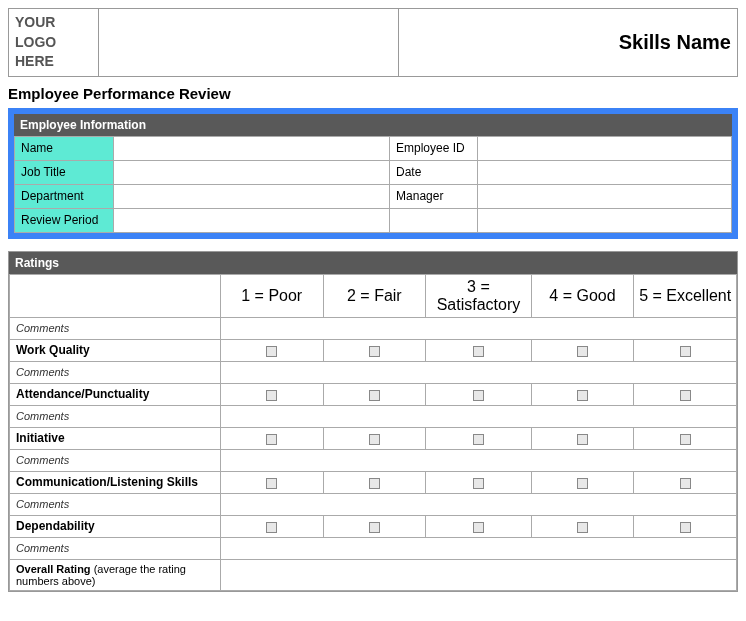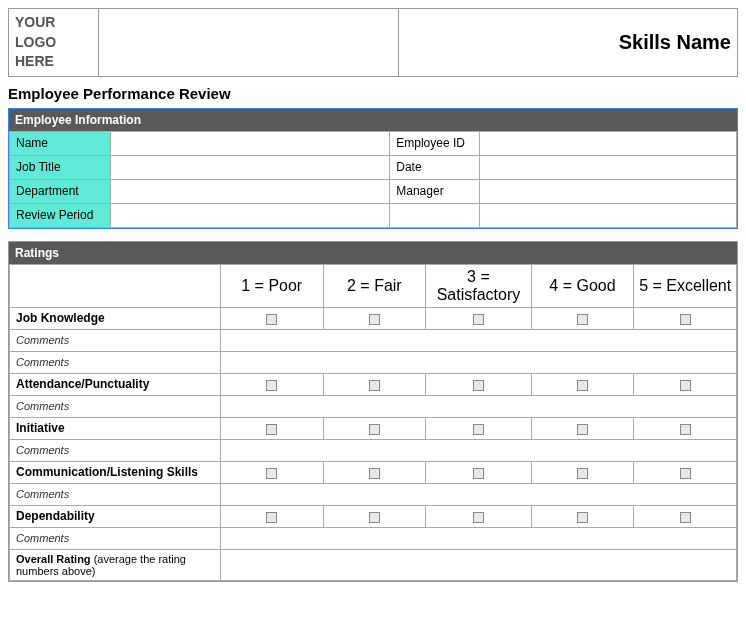--- a/index.html
+++ b/index.html
@@ -142,21 +142,21 @@
       height: 11px;
       border: 1px solid #888;
       background: #e8e8e8;
       vertical-align: middle;
     }
     .overall-label {
       font-size: 11px;
     }
 
     .section-block {
-      border: 1px solid #3b82f6;
+      border: 6px solid #3b82f6;
     }
   </style>
 </head>
 <body>
 
 <table class="header-table">
   <tbody>
       <tr>
     <td class="logo-cell">
       <span style="white-space:pre-line;">YOUR LOGO
@@ -209,33 +209,33 @@
     <tbody>
         <tr class="header-row">
       <th class="col-label"></th>
       <th class="col-rating">1 = Poor</th>
       <th class="col-rating">2 = Fair</th>
       <th class="col-rating">3 = Satisfactory</th>
       <th class="col-rating">4 = Good</th>
       <th class="col-excellent">5 = Excellent</th>
     </tr>
 
-    <tr class="category-row">
-      <td class="col-label">Job Knowledge</td>
-      <td class="checkbox-cell"><span class="cb"></span></td>
-      <td class="checkbox-cell"><span class="cb"></span></td>
-      <td class="checkbox-cell"><span class="cb"></span></td>
-      <td class="checkbox-cell"><span class="cb"></span></td>
-      <td class="checkbox-cell"><span class="cb"></span></td>
-    </tr>
-    <tr class="comments-row">
-      <td class="col-label"><em>Comments</em></td>
-      <td colspan="5"></td>
-    </tr>
-
+    <tr class="comments-row">
+      <td class="col-label"><em>Comments</em></td>
+      <td colspan="5"></td>
+    </tr>
+
+    <tr class="category-row">
+      <td class="col-label">Work Quality</td>
+      <td class="checkbox-cell"><span class="cb"></span></td>
+      <td class="checkbox-cell"><span class="cb"></span></td>
+      <td class="checkbox-cell"><span class="cb"></span></td>
+      <td class="checkbox-cell"><span class="cb"></span></td>
+      <td class="checkbox-cell"><span class="cb"></span></td>
+    </tr>
     <tr class="comments-row">
       <td class="col-label"><em>Comments</em></td>
       <td colspan="5"></td>
     </tr>
 
     <tr class="category-row">
       <td class="col-label">Attendance/Punctuality</td>
       <td class="checkbox-cell"><span class="cb"></span></td>
       <td class="checkbox-cell"><span class="cb"></span></td>
       <td class="checkbox-cell"><span class="cb"></span></td>

